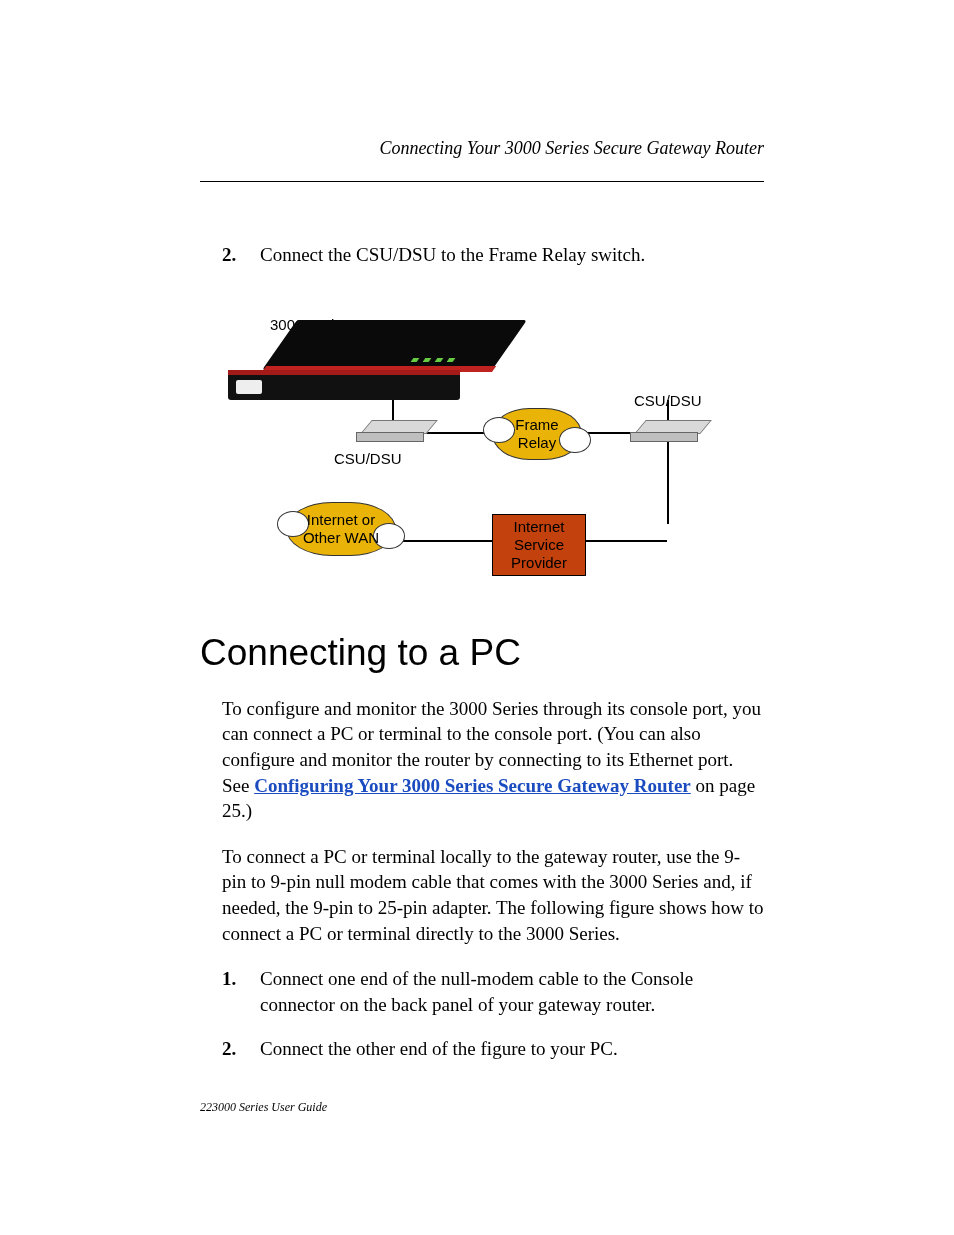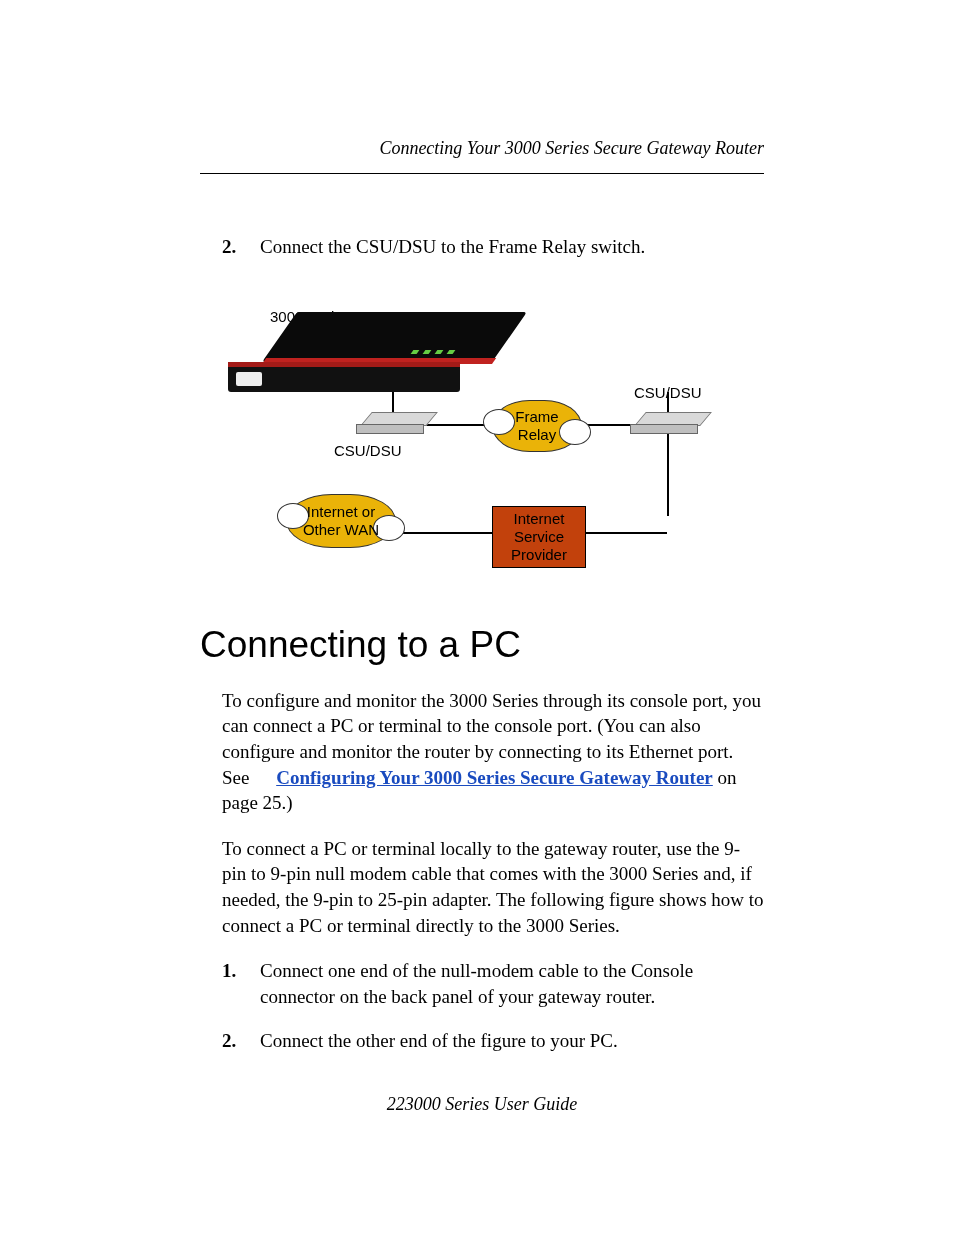--- a/index.html
+++ b/index.html
@@ -1,27 +1,27 @@
 <!DOCTYPE html>
 <html><head>
 <meta charset="utf-8">
 <style>
   html,body{margin:0;padding:0;background:#fff;font-family:"Times New Roman",Times,serif;color:#000;}
   .page{width:954px;height:1235px;position:relative;box-sizing:border-box;padding:138px 190px 0 200px;}
-  .running-head{font-style:italic;font-size:18px;text-align:right;padding-bottom:6px;margin-bottom:8px;}
+  .running-head{font-style:italic;font-size:18px;text-align:right;padding-bottom:6px;margin-bottom:16px;}
   .head-rule{border:0;border-top:1.5px solid #000;margin:0 0 60px 0;}
   .step{display:flex;gap:18px;font-size:19px;line-height:1.35;margin:0 0 18px 22px;}
   .step .num{font-weight:bold;min-width:20px;}
   .step .txt{flex:1;}
   .figure{position:relative;height:300px;margin:24px 0 40px 22px;}
   .fig-label{position:absolute;font-family:Arial,Helvetica,sans-serif;font-size:15px;}
   .h2{font-family:Arial,Helvetica,sans-serif;font-weight:400;font-size:37px;margin:0 0 22px 0;}
   .para{font-size:19px;line-height:1.35;margin:0 0 20px 22px;}
-  .link{color:#1a4bbf;font-weight:bold;margin-left:22px;}
-  .footer{position:absolute;left:200px;right:190px;bottom:120px;font-style:italic;font-size:18px;display:flex;justify-content:center;}
+  .link{color:#1a4bbf;font-weight:bold;}
+  .footer{position:absolute;left:200px;right:190px;bottom:120px;font-style:italic;font-size:12px;display:flex;justify-content:flex-start;}
   
   .router{position:absolute;left:40px;top:28px;width:230px;height:82px;}
   .r-top{position:absolute;left:0;top:0;width:230px;height:50px;background:#0a0a0a;transform:skewX(-35deg);transform-origin:bottom left;border-radius:3px;}
   .r-top-red{position:absolute;left:0;top:46px;width:230px;height:6px;background:#c0221f;transform:skewX(-35deg);transform-origin:bottom left;}
   .r-front{position:absolute;left:-34px;top:50px;width:232px;height:30px;background:#111;border-radius:0 0 3px 3px;}
   .r-front-red{position:absolute;left:0;top:0;width:100%;height:5px;background:#a31b18;}
   .r-logo{position:absolute;left:8px;top:10px;width:26px;height:14px;background:#eee;border-radius:2px;}
   .r-led{position:absolute;top:38px;width:6px;height:4px;background:#6c4;transform:skewX(-35deg);}
   
   .csu{position:absolute;width:70px;height:22px;}

